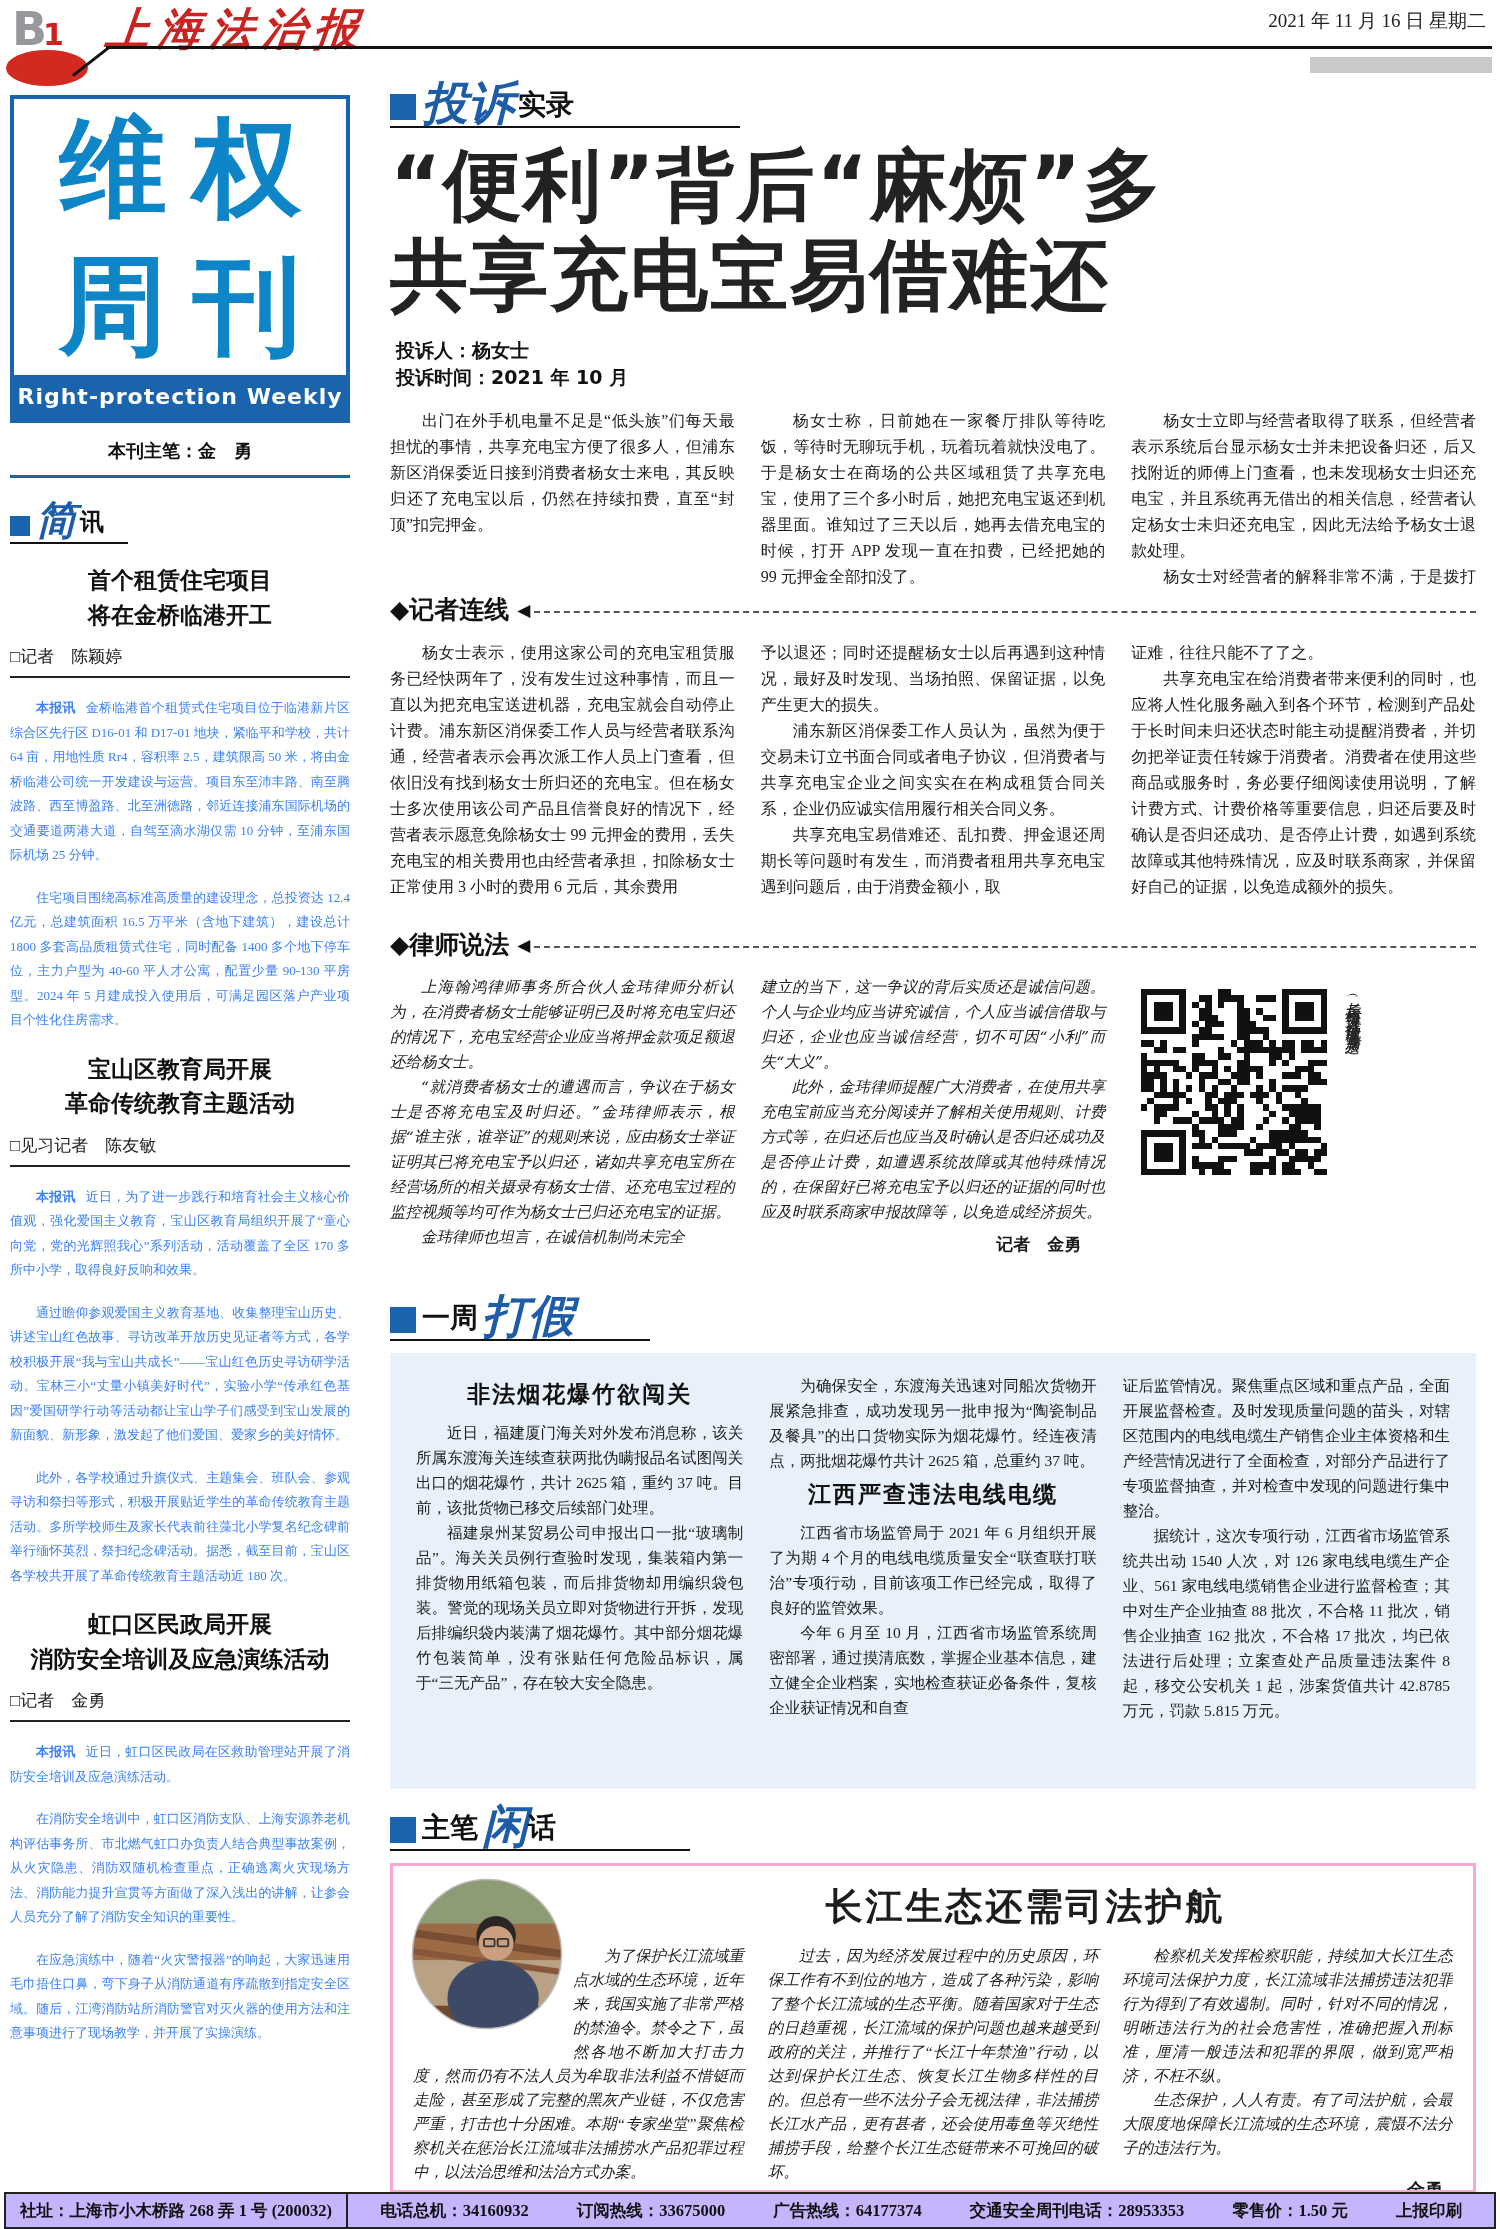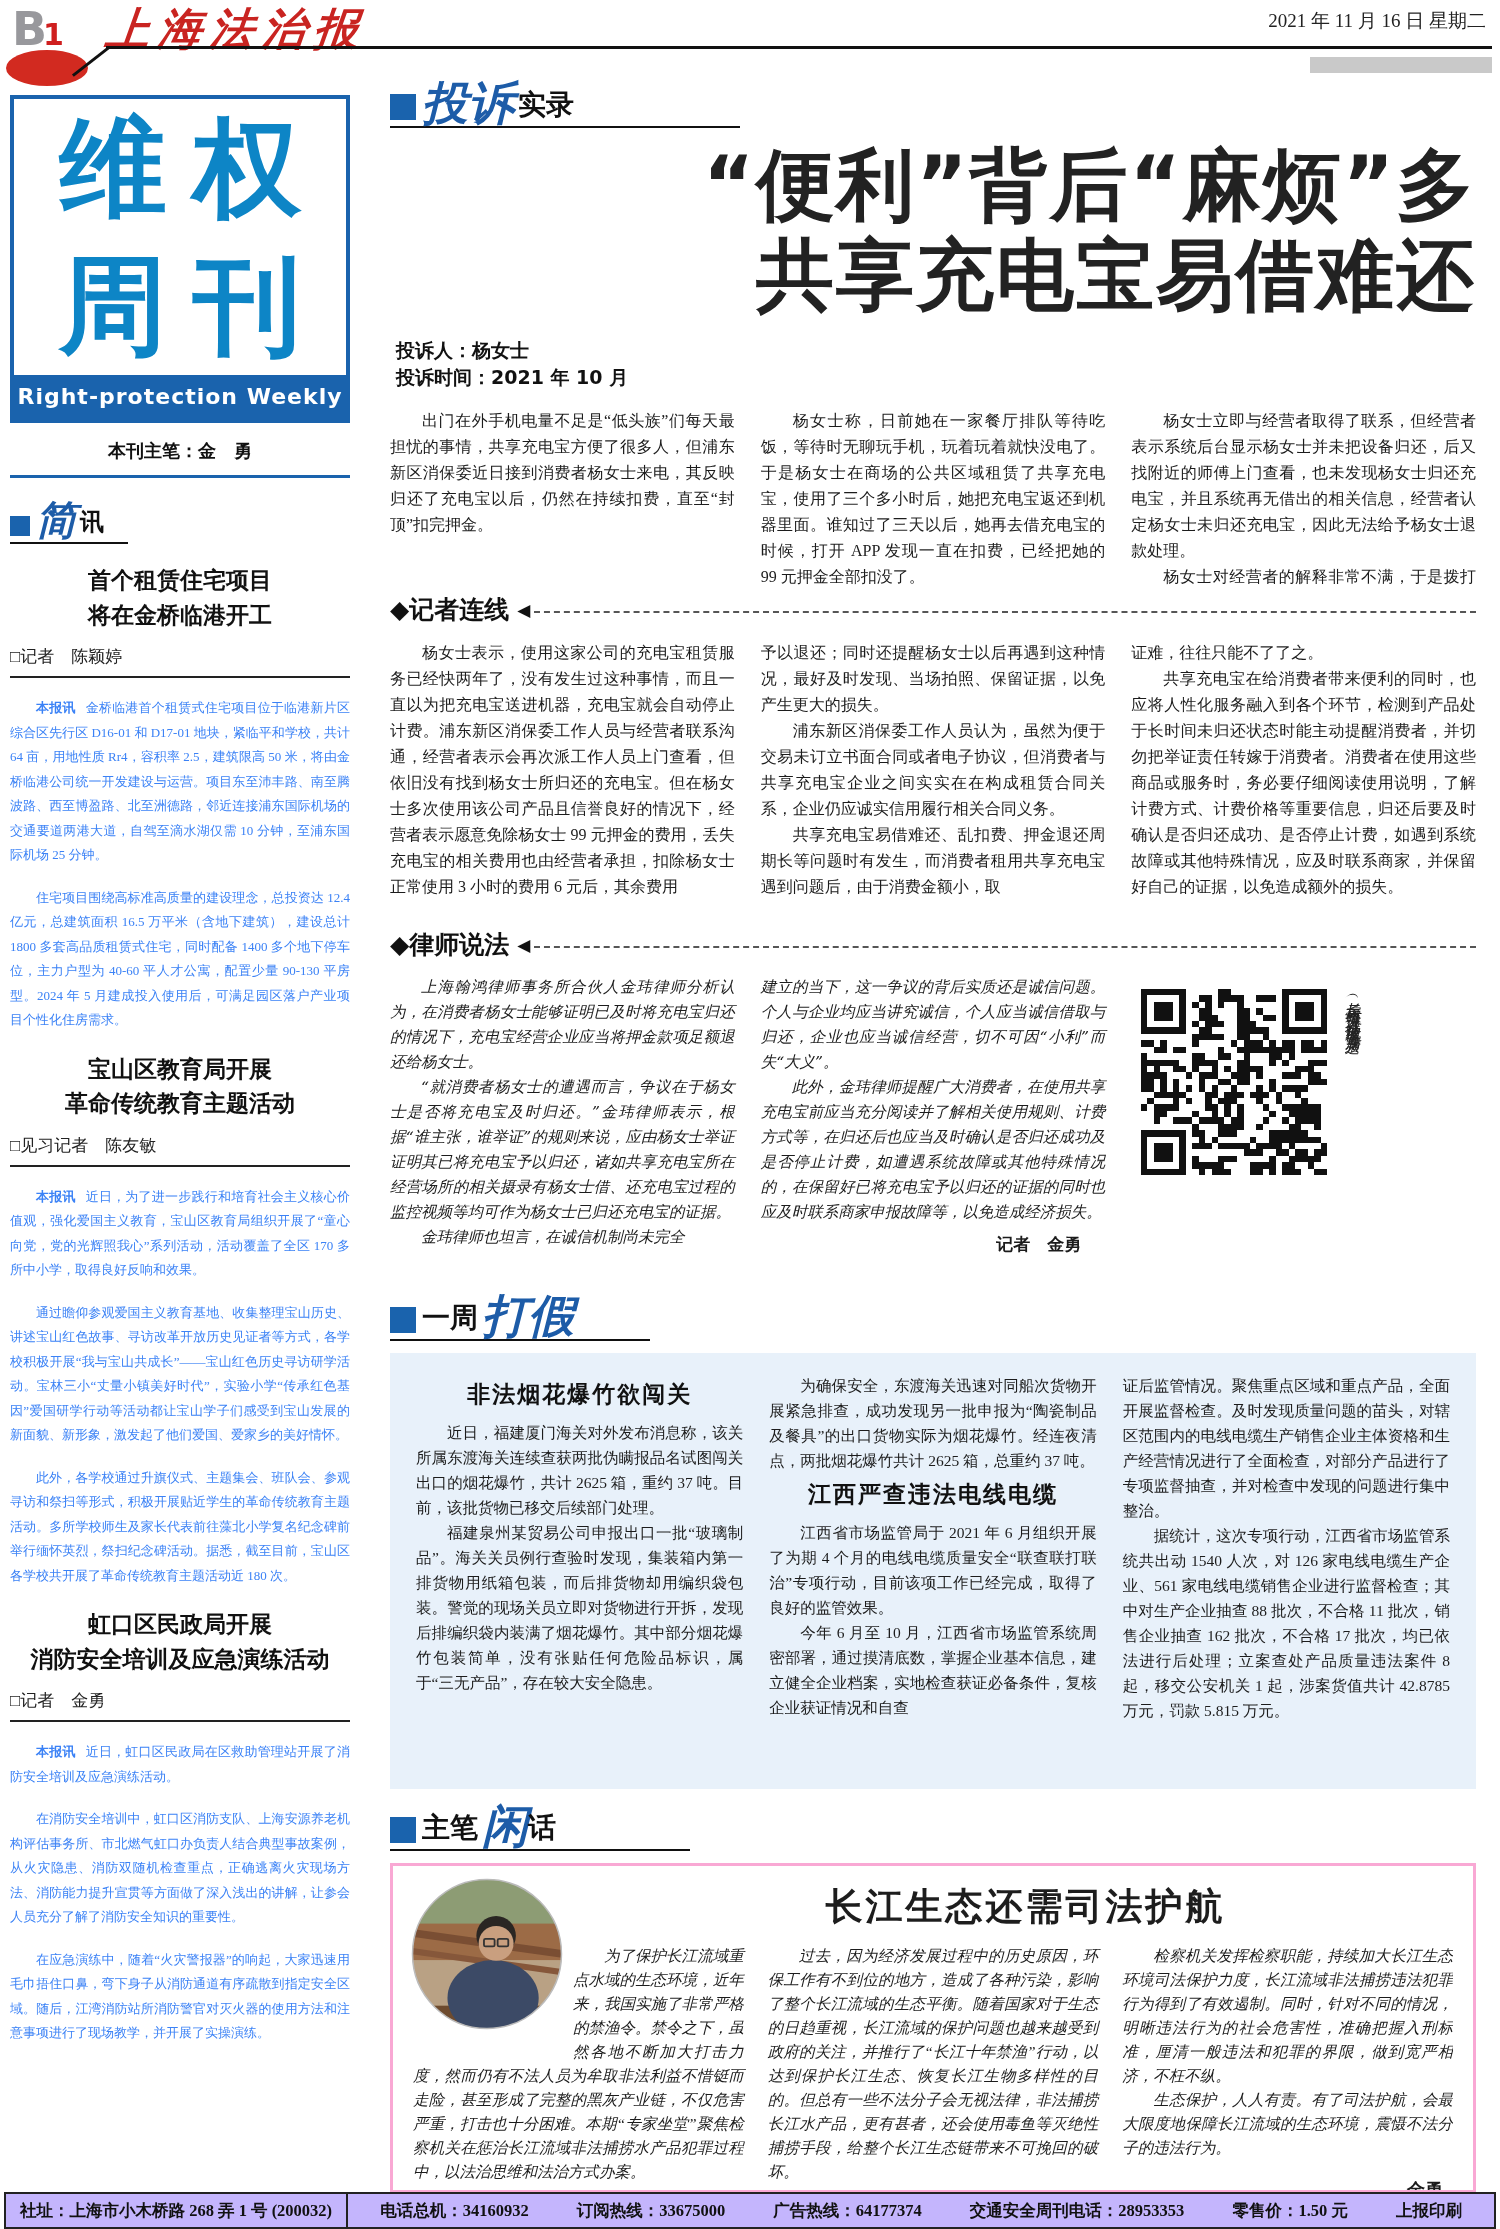--- a/index.html
+++ b/index.html
@@ -44,21 +44,21 @@
   .b-rule{margin-top:8px;border-top:2px solid #222;}
   .b-p{margin:18px 0 0 0;font-size:13px;line-height:24.5px;text-align:justify;color:#3b82f6;}
   .indent{text-indent:2em;}
   .lead{font-family:"DejaVu Sans","Liberation Sans",sans-serif;font-weight:bold;margin-right:10px;}
   
   .maincol{position:absolute;left:390px;top:80px;width:1086px;}
   .sec-head{display:flex;align-items:flex-end;border-bottom:2px solid #111;width:350px;
             margin-bottom:12px;}
   .fw-plain{font-family:"DejaVu Sans","Liberation Sans",sans-serif;font-weight:bold;font-size:28px;
             color:#111;margin:0 4px 2px 0;}
-  .headline{text-align:right;font-family:"DejaVu Sans","Liberation Sans",sans-serif;font-weight:900;
+  .headline{text-align:left;font-family:"DejaVu Sans","Liberation Sans",sans-serif;font-weight:900;
             font-size:78px;line-height:1.16;color:#222;letter-spacing:2px;margin-top:2px;}
   .who{margin:16px 0 0 6px;font-family:"DejaVu Sans","Liberation Sans",sans-serif;font-weight:bold;
        font-size:19px;line-height:1.45;color:#111;}
   .row{display:flex;gap:26px;overflow:hidden;}
   .row .c{flex:1;min-width:0;}
   .p{margin:0;font-size:16px;line-height:26px;text-align:justify;color:#1c1c1c;}
   .intro{margin-top:16px;height:185px;}
   .dash-head{display:flex;align-items:center;margin-top:0;}
   .dh-t{font-family:"DejaVu Sans","Liberation Sans",sans-serif;font-weight:bold;font-size:25px;color:#111;}
   .dh-a{font-size:17px;color:#111;margin:2px 4px 0 8px;}

